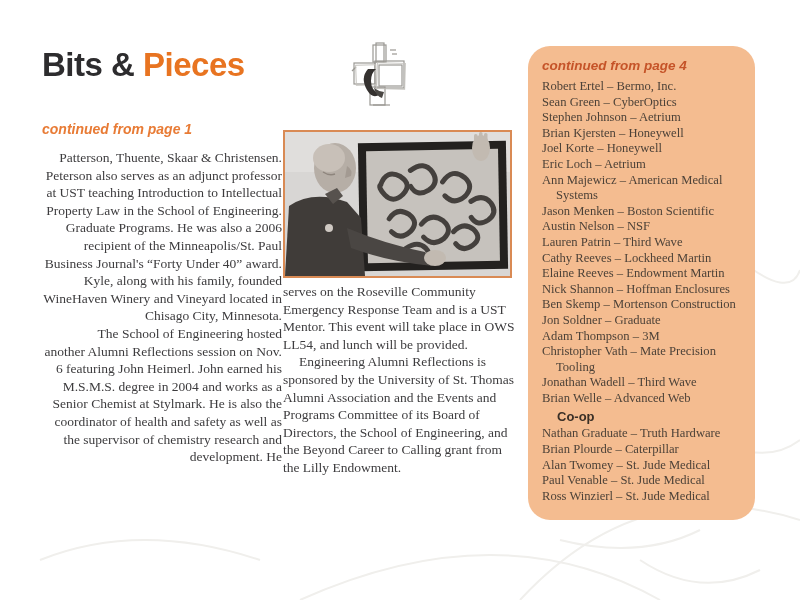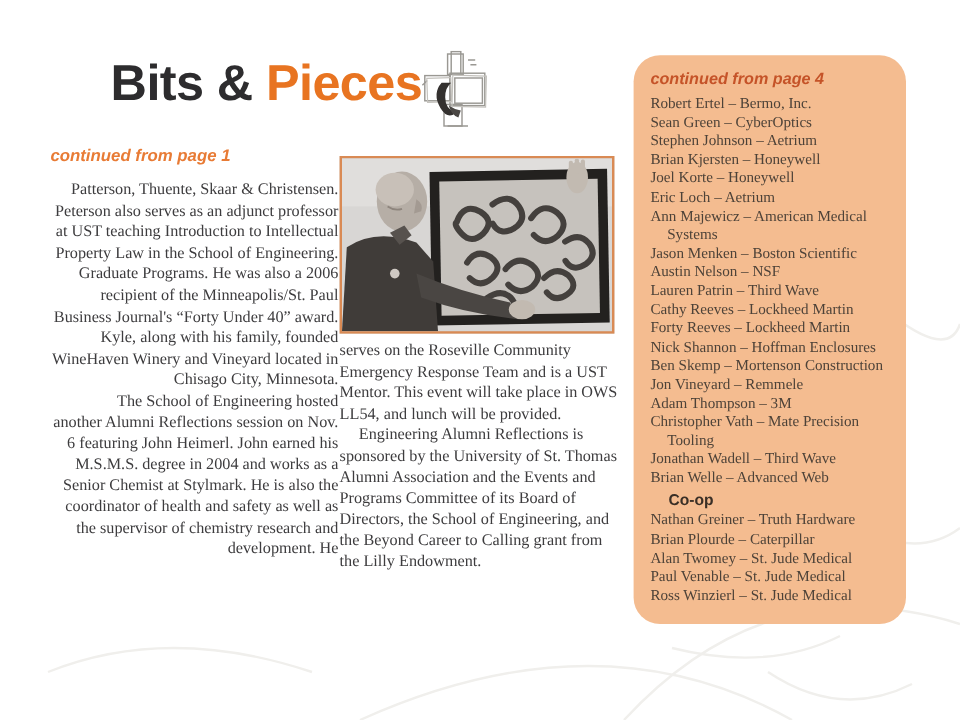--- a/index.html
+++ b/index.html
@@ -5,21 +5,21 @@
   html,body{margin:0;padding:0;}
   .page{
     position:relative; width:800px; height:600px; background:#ffffff;
     overflow:hidden; font-family:"Liberation Serif", serif;
   }
   .bg-texture{position:absolute; inset:0; pointer-events:none;}
   
   .masthead{
     position:absolute; left:42px; top:48px; width:360px;
     font-family:"Liberation Sans", sans-serif; font-weight:bold;
-    font-size:42px; letter-spacing:-0.5px; color:#2d2c2e; line-height:1;text-align:center;
+    font-size:33px; letter-spacing:-0.5px; color:#2d2c2e; line-height:1;
   }
   .masthead .accent{color:#E87421;}
   .sketch-icon{position:absolute; left:350px; top:42px; width:58px; height:68px;}
   .continued-left{
     position:absolute; left:42px; top:121px;
     font-family:"Liberation Sans", sans-serif; font-style:italic; font-weight:bold;
     font-size:14px; color:#E87B35;
   }
   
   .col-left{
@@ -155,32 +155,32 @@
       <div>Sean Green – CyberOptics</div>
       <div>Stephen Johnson – Aetrium</div>
       <div>Brian Kjersten – Honeywell</div>
       <div>Joel Korte – Honeywell</div>
       <div>Eric Loch – Aetrium</div>
       <div>Ann Majewicz – American Medical Systems</div>
       <div>Jason Menken – Boston Scientific</div>
       <div>Austin Nelson – NSF</div>
       <div>Lauren Patrin – Third Wave</div>
       <div>Cathy Reeves – Lockheed Martin</div>
-      <div>Forty Reeves – Lockheed Martin</div>
+      <div>Elaine Reeves – Endowment Martin</div>
       <div>Nick Shannon – Hoffman Enclosures</div>
       <div>Ben Skemp – Mortenson Construction</div>
-      <div>Jon Vineyard – Remmele</div>
+      <div>Jon Soldner – Graduate</div>
       <div>Adam Thompson – 3M</div>
       <div>Christopher Vath – Mate Precision Tooling</div>
       <div>Jonathan Wadell – Third Wave</div>
       <div>Brian Welle – Advanced Web</div>
     </div>
     <div class="coop-header">Co-op</div>
     <div class="alumni-list">
-      <div>Nathan Greiner – Truth Hardware</div>
+      <div>Nathan Graduate – Truth Hardware</div>
       <div>Brian Plourde – Caterpillar</div>
       <div>Alan Twomey – St. Jude Medical</div>
       <div>Paul Venable – St. Jude Medical</div>
       <div>Ross Winzierl – St. Jude Medical</div>
     </div>
   </div>
 
 </div>
 
 </body></html>

